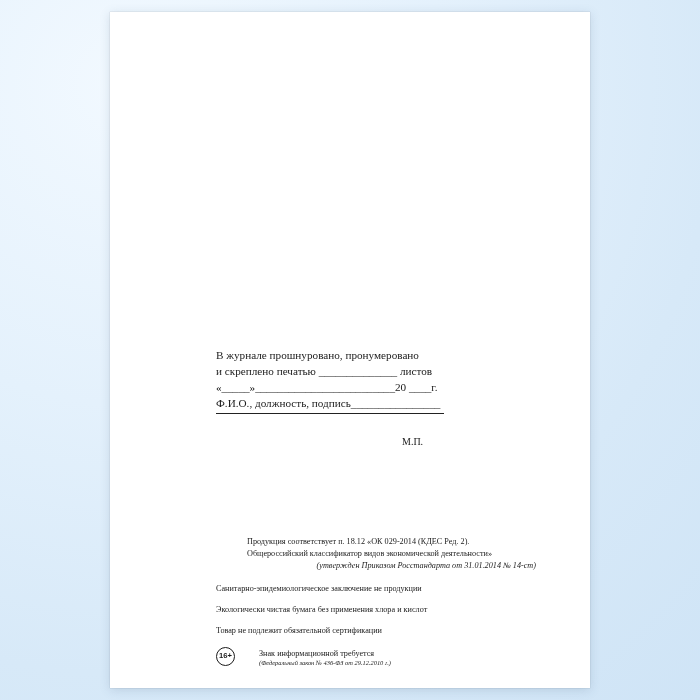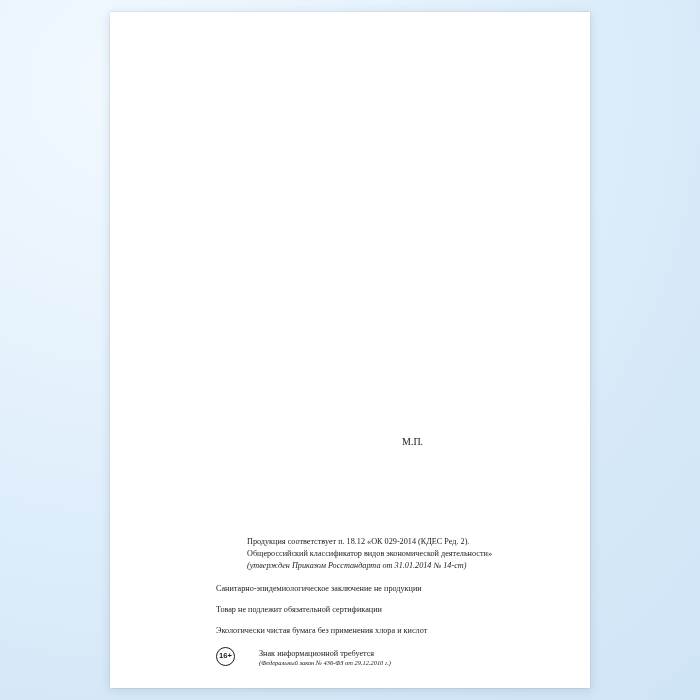--- a/index.html
+++ b/index.html
@@ -72,20 +72,21 @@
     color: #1b1b1b;
   }
   .legal .para {
     font-size: 8.2px;
     line-height: 1.45;
     margin-bottom: 12px;
     margin-left: 31px;
   }
   .legal .ital {
     font-style: italic;
+    text-align: right;
   }
   .legal .single {
     font-size: 8.2px;
     margin-bottom: 12px;
   }
 
   .age-row {
     display: flex;
     align-items: flex-start;
     gap: 24px;
@@ -119,33 +120,40 @@
   }
 </style>
 </head>
 <body>
 
 <div class="backdrop"></div>
 
 <div class="page">
   <div class="page-inner">
 
+    <div class="cert-block">
+      <div class="cert-line">В журнале прошнуровано, пронумеровано</div>
+      <div class="cert-line">и скреплено печатью ______________ листов</div>
+      <div class="cert-line">«_____»_________________________20 ____г.</div>
+      <div class="cert-line">Ф.И.О., должность, подпись________________</div>
+      <div class="cert-line underline-full"></div>
+    </div>
 
     <div class="mp">М.П.</div>
 
     <div class="legal">
       <div class="para">
         <div>Продукция соответствует п. 18.12 «ОК 029-2014 (КДЕС Ред. 2).</div>
         <div>Общероссийский классификатор видов экономической деятельности»</div>
         <div class="ital">(утвержден Приказом Росстандарта от 31.01.2014 № 14-ст)</div>
       </div>
 
       <div class="single">Санитарно-эпидемиологическое заключение не продукции</div>
+      <div class="single">Экологически чистая бумага без применения хлора и кислот</div>
       <div class="single">Товар не подлежит обязательной сертификации</div>
-      <div class="single">Экологически чистая бумага без применения хлора и кислот</div>
 
       <div class="age-row">
         <div class="age-badge">16+</div>
         <div class="age-text">
           <div class="t1">Знак информационной требуется</div>
           <div class="t2">(Федеральный закон № 436-ФЗ от 29.12.2010 г.)</div>
         </div>
       </div>
     </div>
 

